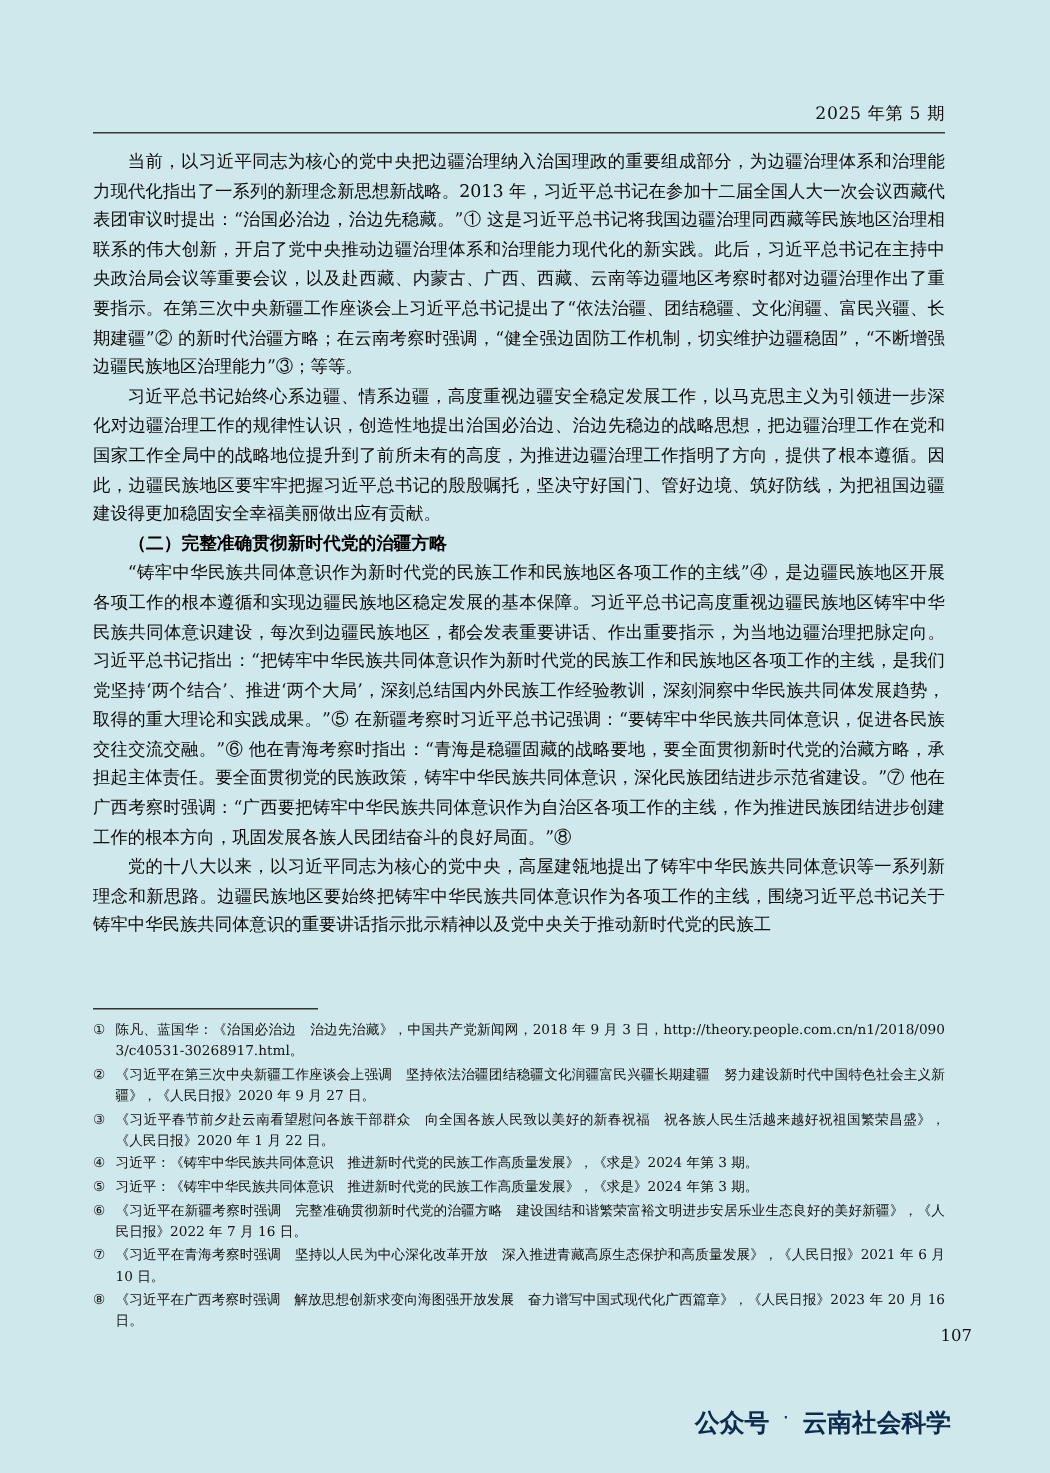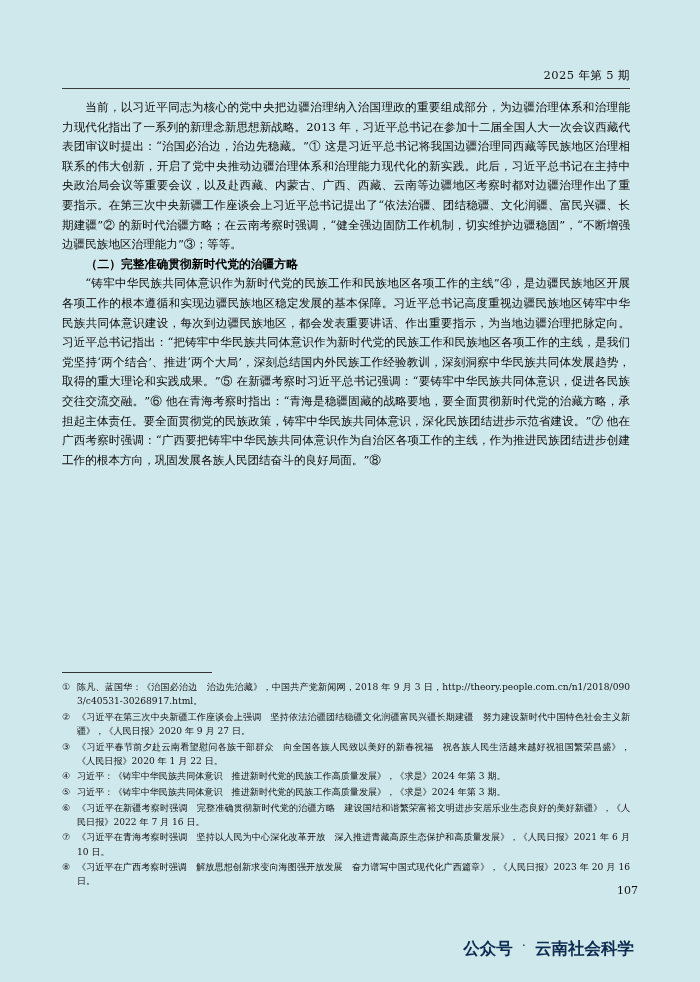--- a/index.html
+++ b/index.html
@@ -89,21 +89,21 @@
     text-align: left;
   }
   .note .txt {
     flex: 1 1 auto;
     text-align: justify;
     text-justify: inter-ideograph;
     word-break: break-all;
   }
   .page-number {
     position: absolute;
-    right: 54px;
+    right: 44px;
     top: 884px;
     font-size: 11px;
     color: #111;
     text-align: center;
   }
   .footer-brand {
     position: absolute;
     right: 58px;
     bottom: 22px;
     display: flex;
@@ -123,22 +123,24 @@
 </head>
 <body>
 
 <div class="page">
 
   <div class="header">2025 年第 5 期</div>
   <div class="header-rule"></div>
 
   <div class="content">
     <p class="body">当前，以习近平同志为核心的党中央把边疆治理纳入治国理政的重要组成部分，为边疆治理体系和治理能力现代化指出了一系列的新理念新思想新战略。2013 年，习近平总书记在参加十二届全国人大一次会议西藏代表团审议时提出：“治国必治边，治边先稳藏。”① 这是习近平总书记将我国边疆治理同西藏等民族地区治理相联系的伟大创新，开启了党中央推动边疆治理体系和治理能力现代化的新实践。此后，习近平总书记在主持中央政治局会议等重要会议，以及赴西藏、内蒙古、广西、西藏、云南等边疆地区考察时都对边疆治理作出了重要指示。在第三次中央新疆工作座谈会上习近平总书记提出了“依法治疆、团结稳疆、文化润疆、富民兴疆、长期建疆”② 的新时代治疆方略；在云南考察时强调，“健全强边固防工作机制，切实维护边疆稳固”，“不断增强边疆民族地区治理能力”③；等等。</p>
+    <p class="body">习近平总书记始终心系边疆、情系边疆，高度重视边疆安全稳定发展工作，以马克思主义为引领进一步深化对边疆治理工作的规律性认识，创造性地提出治国必治边、治边先稳边的战略思想，把边疆治理工作在党和国家工作全局中的战略地位提升到了前所未有的高度，为推进边疆治理工作指明了方向，提供了根本遵循。因此，边疆民族地区要牢牢把握习近平总书记的殷殷嘱托，坚决守好国门、管好边境、筑好防线，为把祖国边疆建设得更加稳固安全幸福美丽做出应有贡献。</p>
     <p class="sub-head">（二）完整准确贯彻新时代党的治疆方略</p>
     <p class="body">“铸牢中华民族共同体意识作为新时代党的民族工作和民族地区各项工作的主线”④，是边疆民族地区开展各项工作的根本遵循和实现边疆民族地区稳定发展的基本保障。习近平总书记高度重视边疆民族地区铸牢中华民族共同体意识建设，每次到边疆民族地区，都会发表重要讲话、作出重要指示，为当地边疆治理把脉定向。习近平总书记指出：“把铸牢中华民族共同体意识作为新时代党的民族工作和民族地区各项工作的主线，是我们党坚持‘两个结合’、推进‘两个大局’，深刻总结国内外民族工作经验教训，深刻洞察中华民族共同体发展趋势，取得的重大理论和实践成果。”⑤ 在新疆考察时习近平总书记强调：“要铸牢中华民族共同体意识，促进各民族交往交流交融。”⑥ 他在青海考察时指出：“青海是稳疆固藏的战略要地，要全面贯彻新时代党的治藏方略，承担起主体责任。要全面贯彻党的民族政策，铸牢中华民族共同体意识，深化民族团结进步示范省建设。”⑦ 他在广西考察时强调：“广西要把铸牢中华民族共同体意识作为自治区各项工作的主线，作为推进民族团结进步创建工作的根本方向，巩固发展各族人民团结奋斗的良好局面。”⑧</p>
+    <p class="body">党的十八大以来，以习近平同志为核心的党中央，高屋建瓴地提出了铸牢中华民族共同体意识等一系列新理念和新思路。边疆民族地区要始终把铸牢中华民族共同体意识作为各项工作的主线，围绕习近平总书记关于铸牢中华民族共同体意识的重要讲话指示批示精神以及党中央关于推动新时代党的民族工</p>
   </div>
 
   <div class="notes-rule"></div>
 
   <div class="notes">
     <div class="note">
       <span class="num">①</span>
       <span class="txt">陈凡、蓝国华：《治国必治边　治边先治藏》，中国共产党新闻网，2018 年 9 月 3 日，http://theory.people.com.cn/n1/2018/0903/c40531-30268917.html。</span>
     </div>
     <div class="note">

